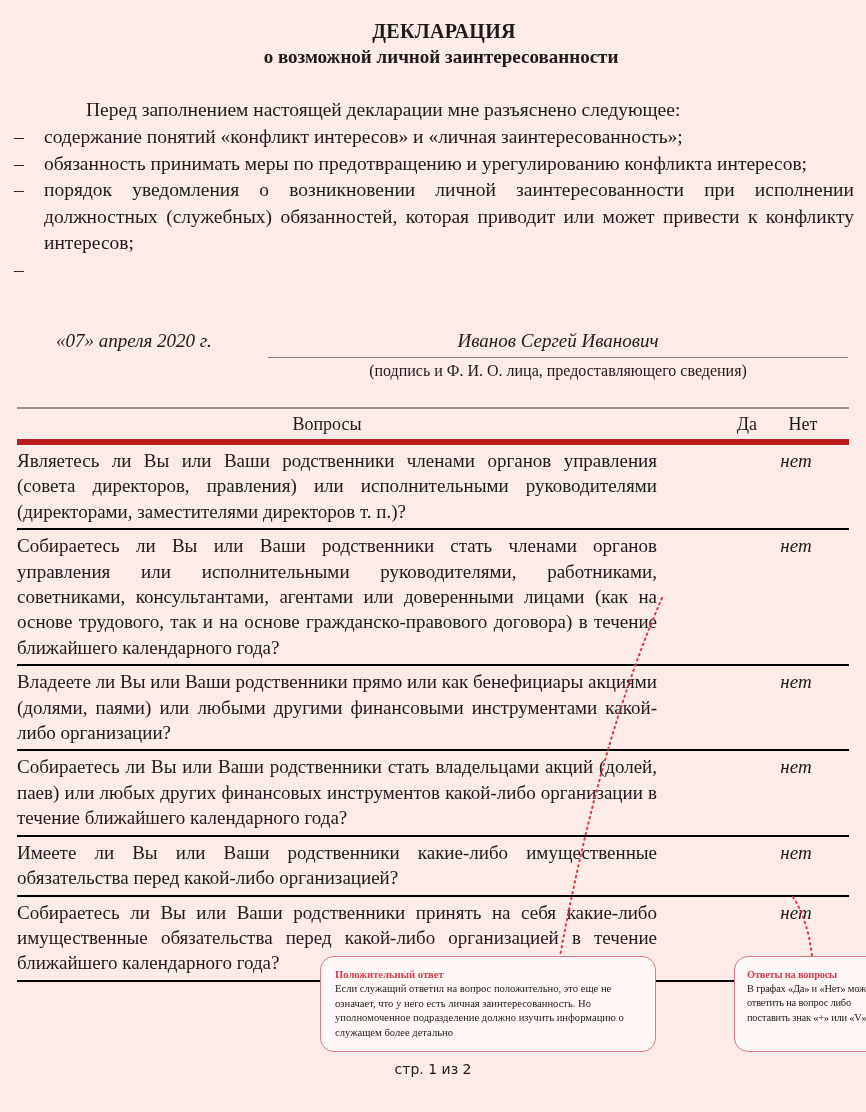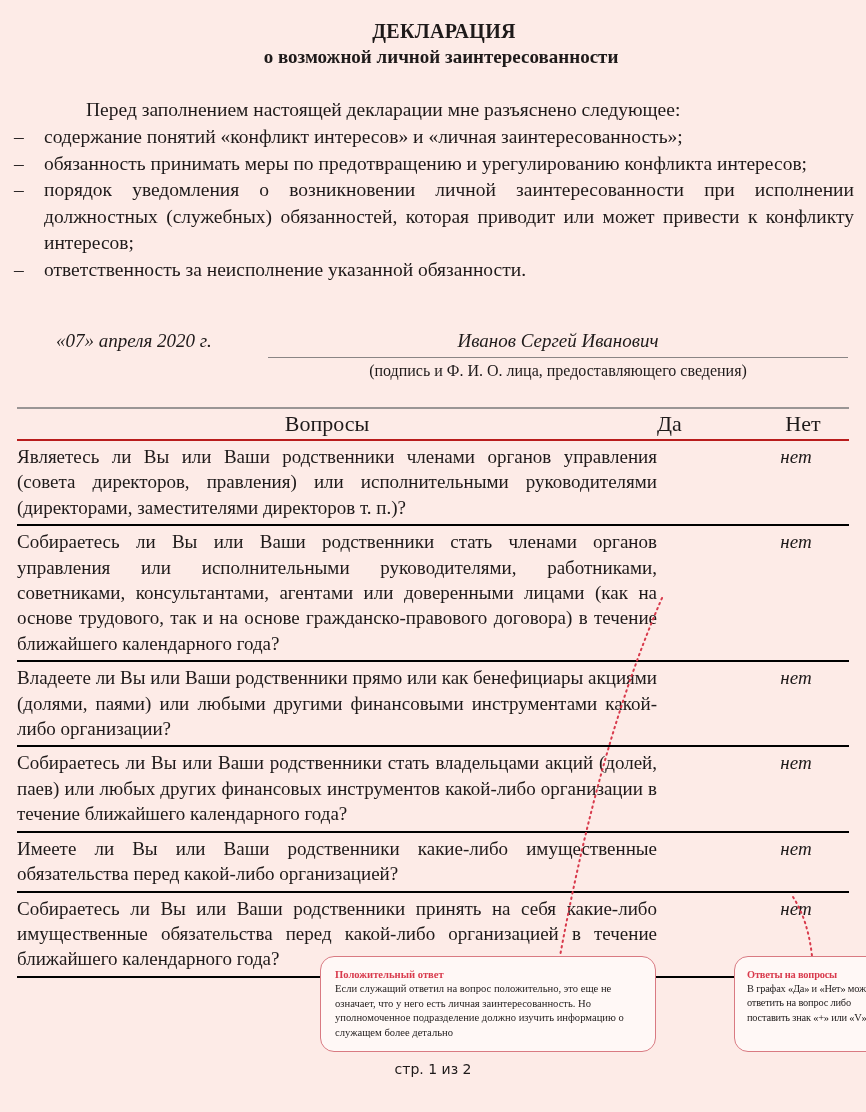--- a/index.html
+++ b/index.html
@@ -29,25 +29,25 @@
     .name {
       position: absolute; left: 268px; width: 580px; top: 330px; text-align: center;
       font-style: italic; font-size: 19px; padding-bottom: 5px;
       border-bottom: 1.5px solid #8a8585;
     }
     .sign-caption {
       position: absolute; left: 268px; width: 580px; top: 362px; text-align: center; font-size: 16px;
     }
     .table { position: absolute; left: 17px; top: 407px; width: 832px; border-top: 2px solid #9a9595; }
     .thead {
-      display: flex; height: 30px; align-items: center; font-size: 22px;
-      border-bottom: 2px solid #b91c1c;
+      display: flex; height: 30px; align-items: center; font-size: 18px;
+      border-bottom: 6px solid #b91c1c;
     }
     .th-q { width: 620px; text-align: center; }
-    .th-yes { width: 100px; text-align: left; padding-left: 20px; }
+    .th-yes { width: 100px; text-align: right; padding-left: 20px; }
     .th-no { width: 92px; text-align: center; }
     .row { display: flex; border-bottom: 2px solid #000000; padding: 3px 0 4px 0; }
     .q { width: 640px; font-size: 19px; line-height: 25.4px; text-align: justify; }
     .yes { width: 86px; }
     .no { width: 106px; text-align: center; font-style: italic; font-size: 19px; line-height: 25.4px; }
 
     .callout {
       position: absolute; background: #fff8f6; border: 1.5px solid #d97a82; border-radius: 14px;
       font-family: Liberation Serif, serif; color: #1e1a1a;
     }
@@ -79,21 +79,20 @@
   <div class="bullet">
     <span class="dash">–</span>
     <span>обязанность принимать меры по предотвращению и урегулированию конфликта интересов;</span>
   </div>
   <div class="bullet">
     <span class="dash">–</span>
     <span>порядок уведомления о возникновении личной заинтересованности при исполнении должностных (служебных) обязанностей, которая приводит или может привести к конфликту интересов;</span>
   </div>
   <div class="bullet">
     <span class="dash">–</span>
-    <span>ответственность за неисполнение указанной обязанности.</span>
   </div>
 </div>
 
 <div class="date">«07» апреля 2020 г.</div>
 <div class="name">Иванов Сергей Иванович</div>
 <div class="sign-caption">(подпись и Ф. И. О. лица, предоставляющего сведения)</div>
 
 <div class="table">
   <div class="thead">
     <div class="th-q">Вопросы</div>

